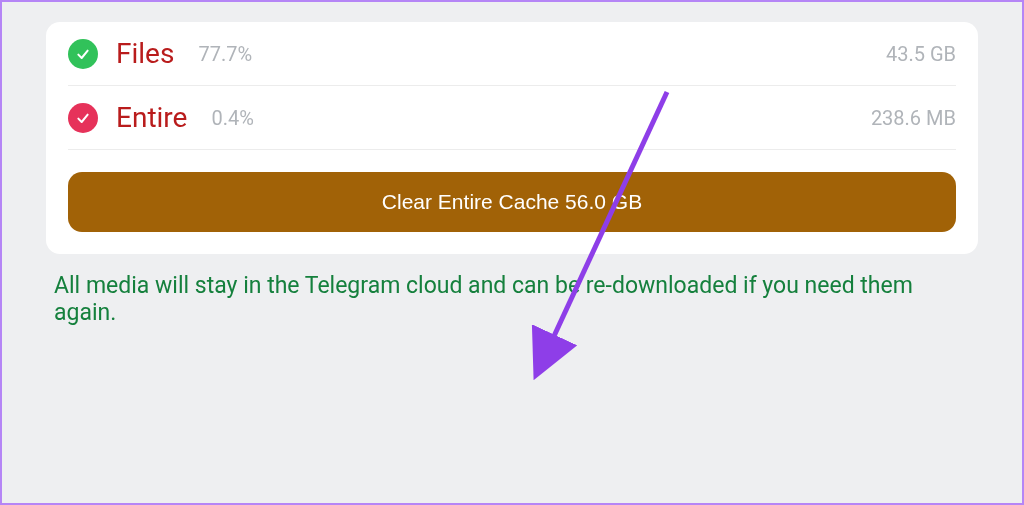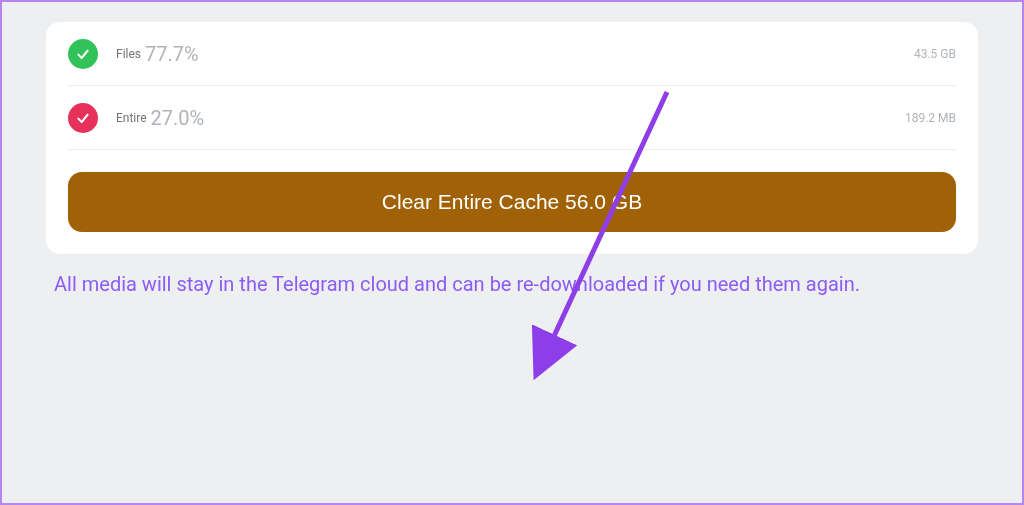--- a/index.html
+++ b/index.html
@@ -28,31 +28,31 @@
     height: 30px;
     border-radius: 50%;
     display: flex;
     align-items: center;
     justify-content: center;
     flex-shrink: 0;
     margin-right: 18px;
   }
   .check svg { width: 16px; height: 16px; stroke: #fff; stroke-width: 3; fill: none; stroke-linecap: round; stroke-linejoin: round; }
   .label {
-    font-size: 12px;
-    color: #737373;
+    font-size: 28px;
+    color: #b91c1c;
   }
   .pct {
     font-size: 20px;
     color: #b0b4b9;
-    margin-left: 4px;
+    margin-left: 24px;
   }
   .spacer { flex: 1; }
   .size {
-    font-size: 12px;
+    font-size: 20px;
     color: #b0b4b9;
   }
   .chev {
     margin-left: 8px;
     color: #b0b4b9;
     display: flex;
     align-items: center;
   }
   .chev svg { width: 18px; height: 18px; stroke: #b0b4b9; stroke-width: 2.5; fill: none; stroke-linecap: round; stroke-linejoin: round; }
   .clear-btn {
@@ -61,22 +61,22 @@
     height: 60px;
     background: #a16207;
     color: #fff;
     border: none;
     border-radius: 14px;
     font-size: 21px;
     font-weight: 500;
     cursor: pointer;
   }
   .footer {
-    color: #8b5cf6;
-    font-size: 20px;
+    color: #15803d;
+    font-size: 23px;
     padding: 18px 8px 0 8px;
   }
   
   .arrow-svg {
     position: absolute;
     left: 0; top: 0;
     width: 1024px; height: 505px;
     pointer-events: none;
   }
 </style>
@@ -99,23 +99,23 @@
 
 
 
   <div class="row">
     <span class="check" style="background:#e6325a">
       <svg viewBox="0 0 24 24">
           <polyline points="5 13 10 18 19 7"></polyline>
         </svg>
     </span>
     <span class="label">Entire</span>
-    <span class="pct">27.0%</span>
+    <span class="pct">0.4%</span>
     <span class="spacer"></span>
-    <span class="size">189.2 MB</span>
+    <span class="size">238.6 MB</span>
   </div>
 
 
   <button class="clear-btn">Clear Entire Cache 56.0 GB</button>
 </div>
 
 <div class="footer">All media will stay in the Telegram cloud and can be re-downloaded if you need them again.</div>
 
 <svg class="arrow-svg" viewBox="0 0 1024 505">
   <defs>

